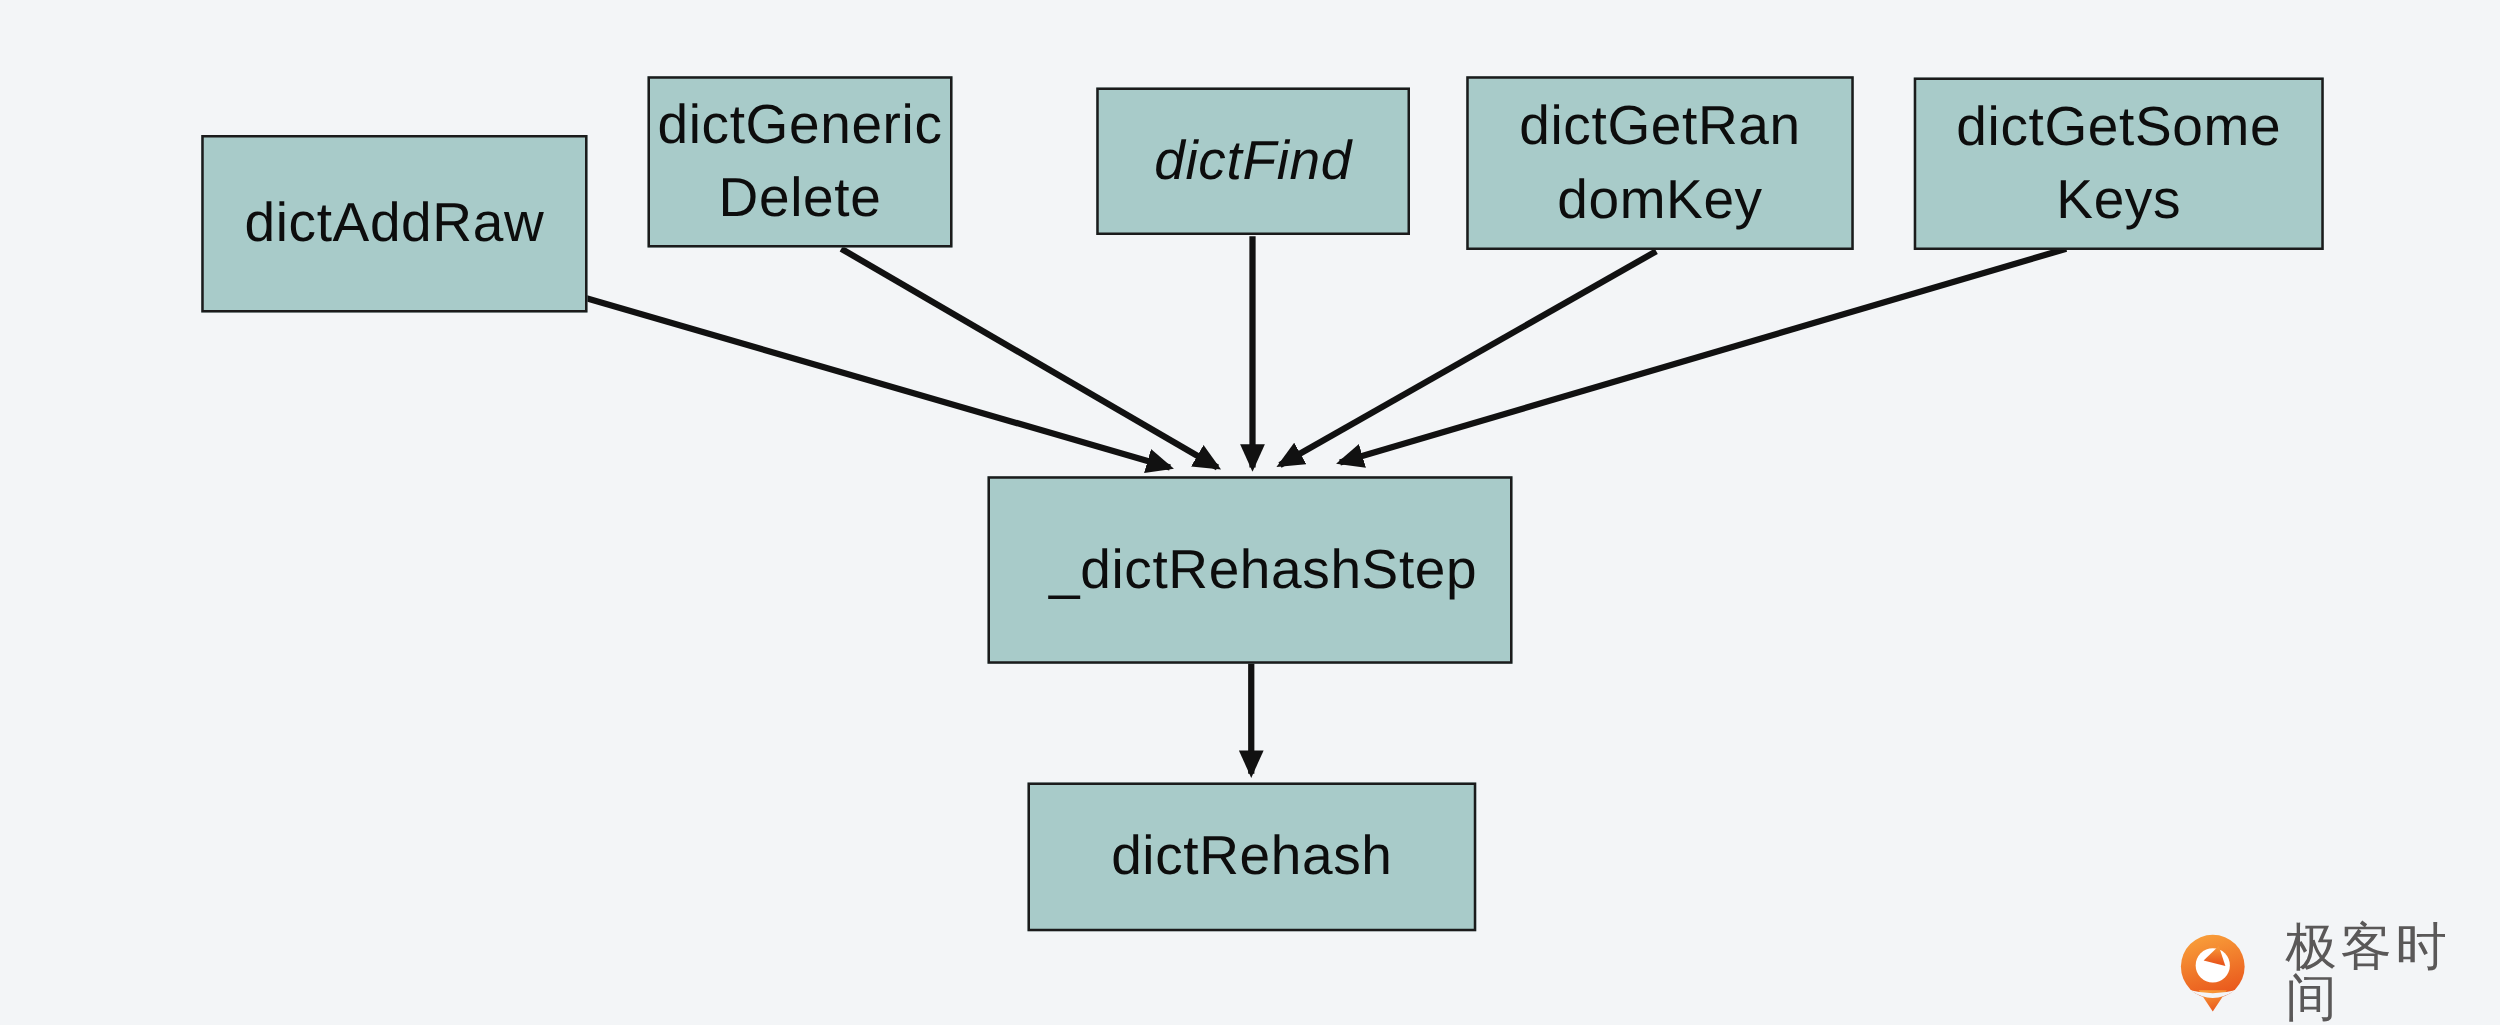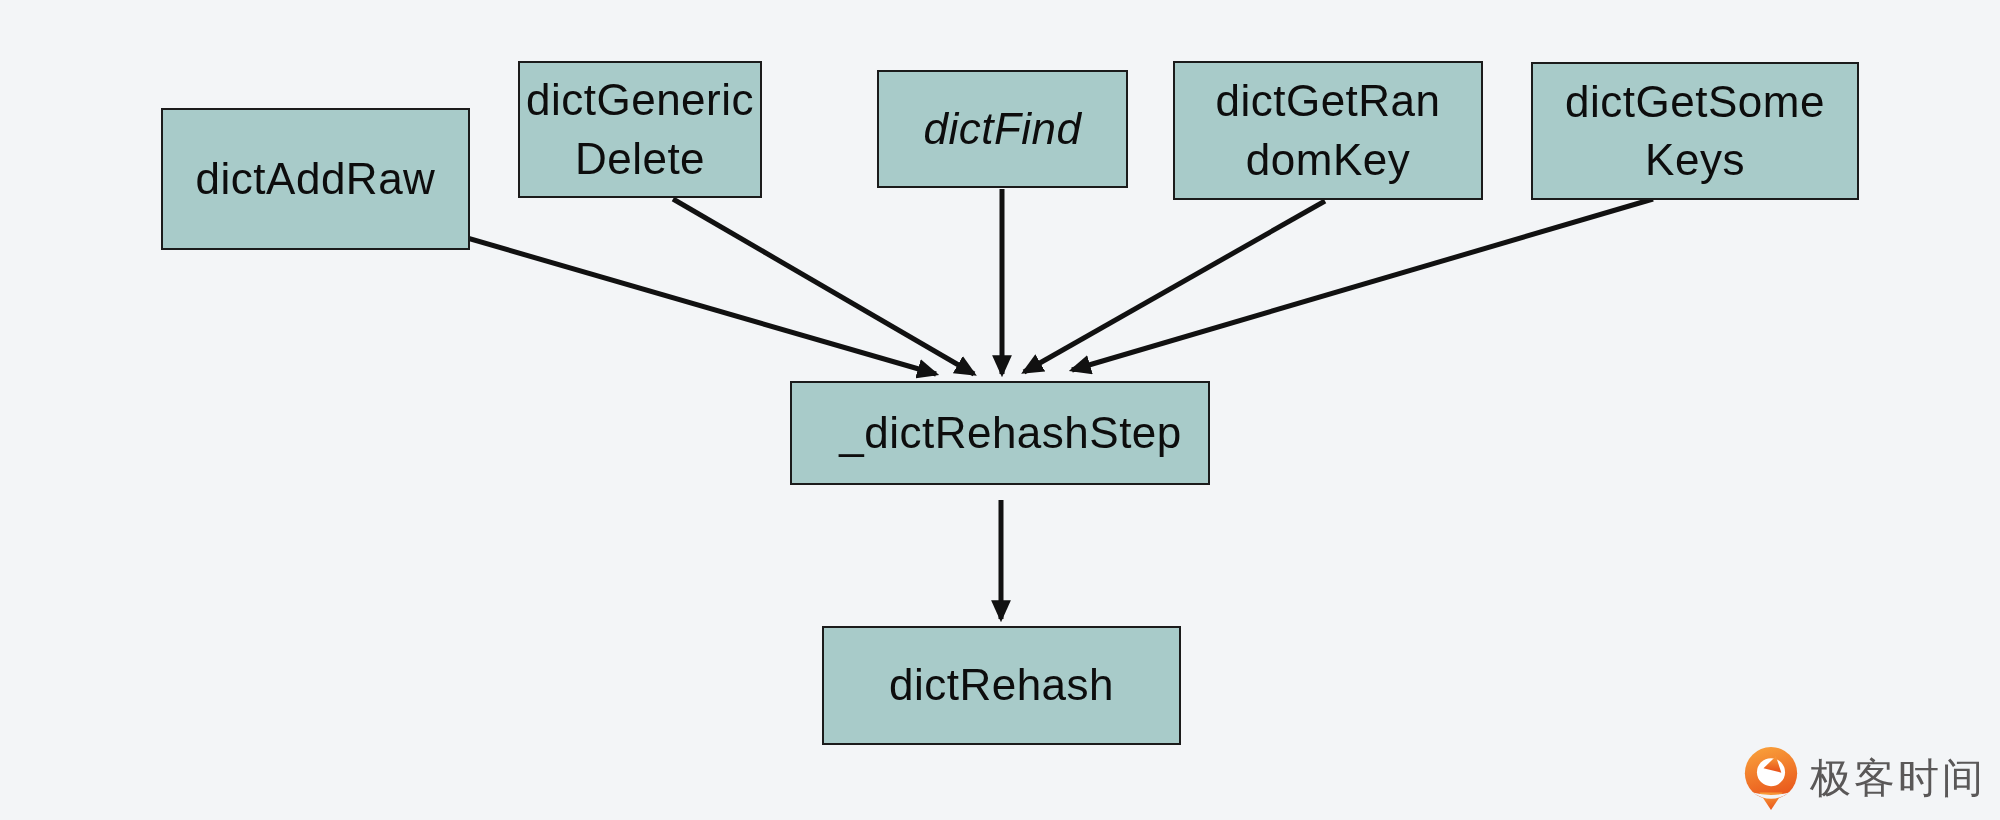--- a/index.html
+++ b/index.html
@@ -39,21 +39,21 @@
     letter-spacing: 0.5px;
   }
 
   #logo {
     position: absolute;
     left: 1740px;
     top: 744px;
     height: 68px;
     display: flex;
     align-items: center;
-    gap: 8px;
+    gap: 28px;
   }
 
   #logo .logo-text {
     font-size: 41px;
     letter-spacing: 3px;
     color: var(--logo-gray, #5a5858);
     font-weight: 500;
     line-height: 1;
   }
 </style>
@@ -90,21 +90,21 @@
         <span class="node-label">dictFind</span>
       </div>
       <div class="node" style="left: 1173px; top: 61px; width: 310px; height: 139px;">
         <span class="node-label">dictGetRan
 domKey</span>
       </div>
       <div class="node" style="left: 1531px; top: 62px; width: 328px; height: 138px;">
         <span class="node-label">dictGetSome
 Keys</span>
       </div>
-      <div class="node" style="left: 790px; top: 381px; width: 420px; height: 104px; padding-left: 21px;">
+      <div class="node" style="left: 790px; top: 381px; width: 420px; height: 150px; padding-left: 21px;">
         <span class="node-label">_dictRehashStep</span>
       </div>
       <div class="node" style="left: 822px; top: 626px; width: 359px; height: 119px;">
         <span class="node-label">dictRehash</span>
       </div>
     </div>
 
   <div id="logo">
     <svg width="62" height="66" viewBox="0 0 64 68" xmlns="http://www.w3.org/2000/svg">
       <defs>

